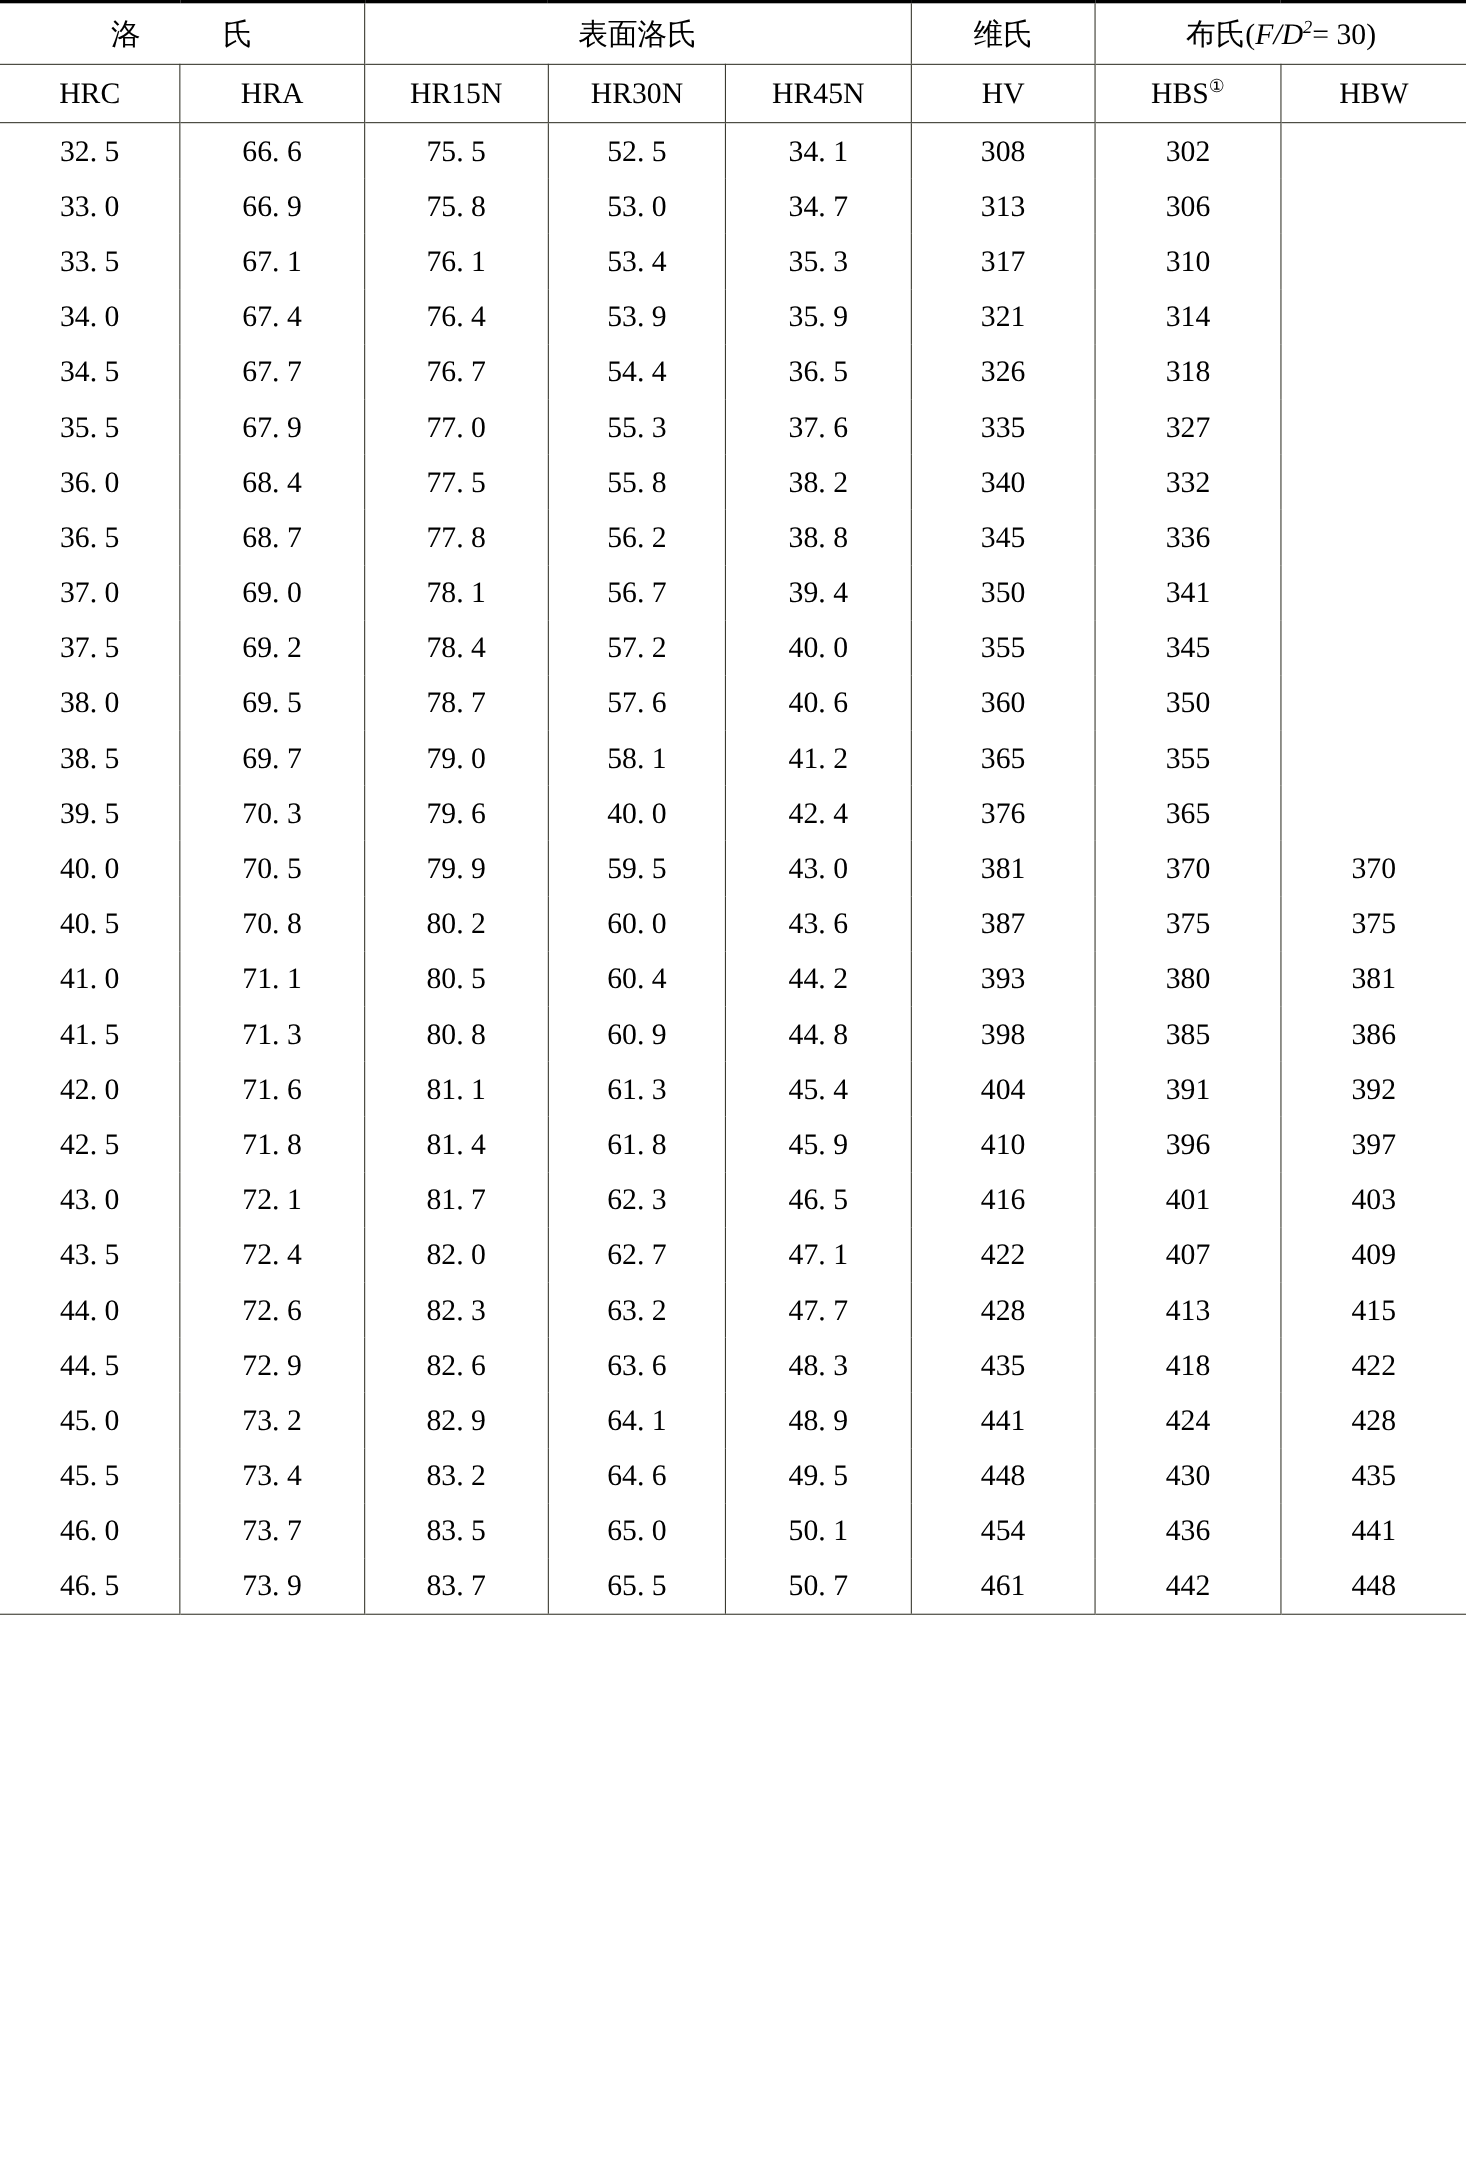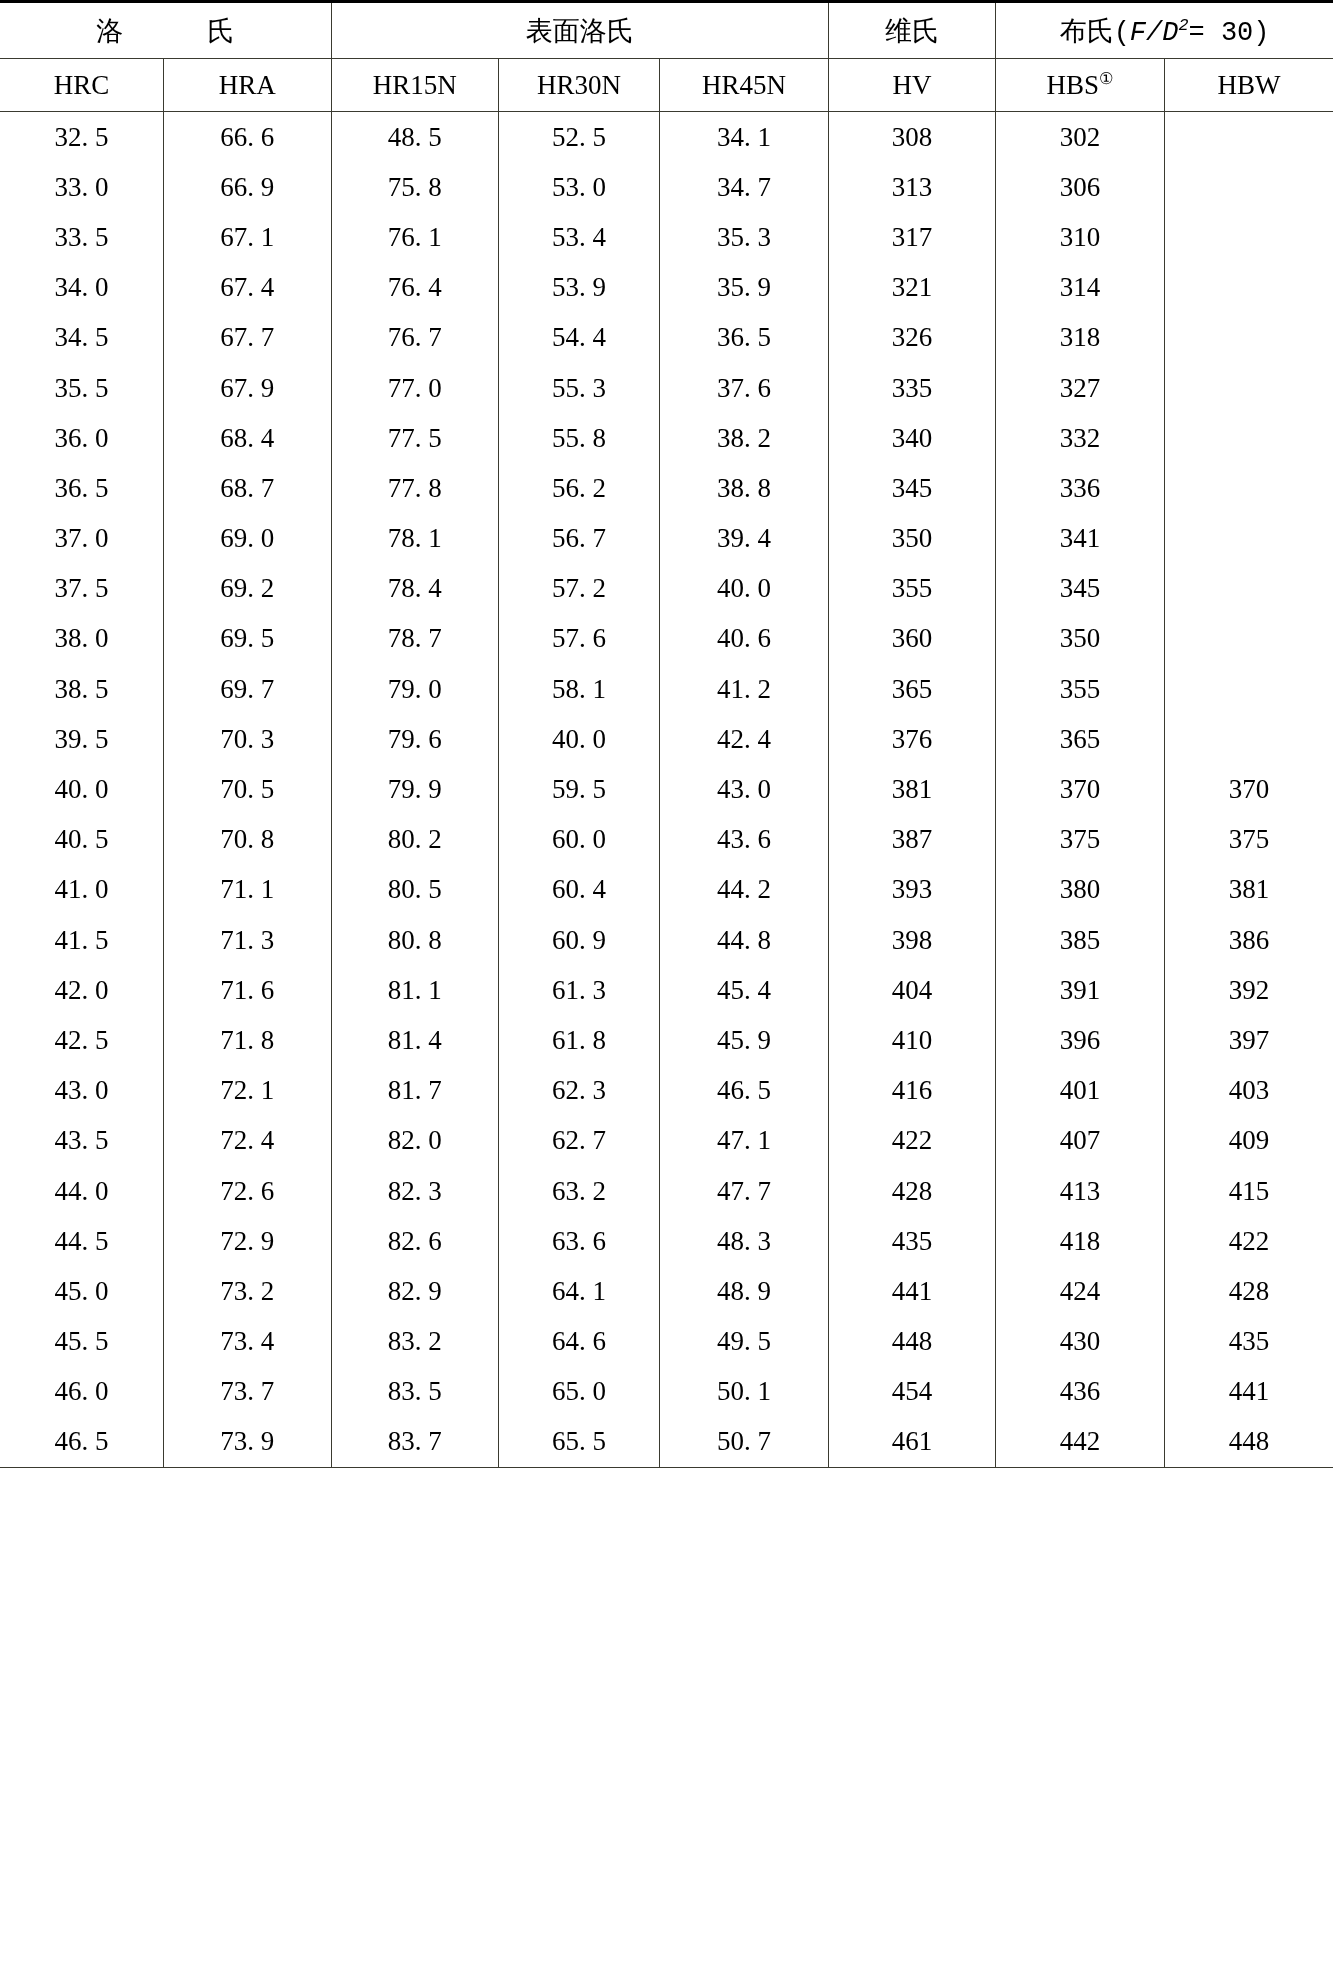--- a/index.html
+++ b/index.html
@@ -31,21 +31,20 @@
   table.hardness col.c2 { width: 133px; }
   table.hardness col.c3 { width: 128px; }
   table.hardness col.c4 { width: 134px; }
   table.hardness col.c5 { width: 133px; }
   table.hardness col.c6 { width: 134px; }
   table.hardness col.c7 { width: 134px; }
 
   
   tr.group-header > th {
     border-top: 3px solid #000;
-    font-family: Liberation Mono, monospace;
   }
   tr.group-header > th {
     height: 55px;
     font-weight: normal;
     font-size: 27px;
     text-align: center;
     vertical-align: middle;
     border-bottom: 1.6px solid #3a3a30;
     padding: 0;
   }
@@ -147,21 +146,21 @@
         <th><span>HR45N</span></th>
         <th><span>HV</span></th>
         <th><span>HBS</span><span class="sup-circ">①</span></th>
         <th><span>HBW</span></th>
       </tr>
     </thead>
     <tbody id="table-body">
         <tr>
           <td>32. 5</td>
           <td>66. 6</td>
-          <td>48. 5</td>
+          <td>75. 5</td>
           <td>52. 5</td>
           <td>34. 1</td>
           <td>308</td>
           <td>302</td>
           <td></td>
         </tr>
         <tr>
           <td>33. 0</td>
           <td>66. 9</td>
           <td>75. 8</td>

